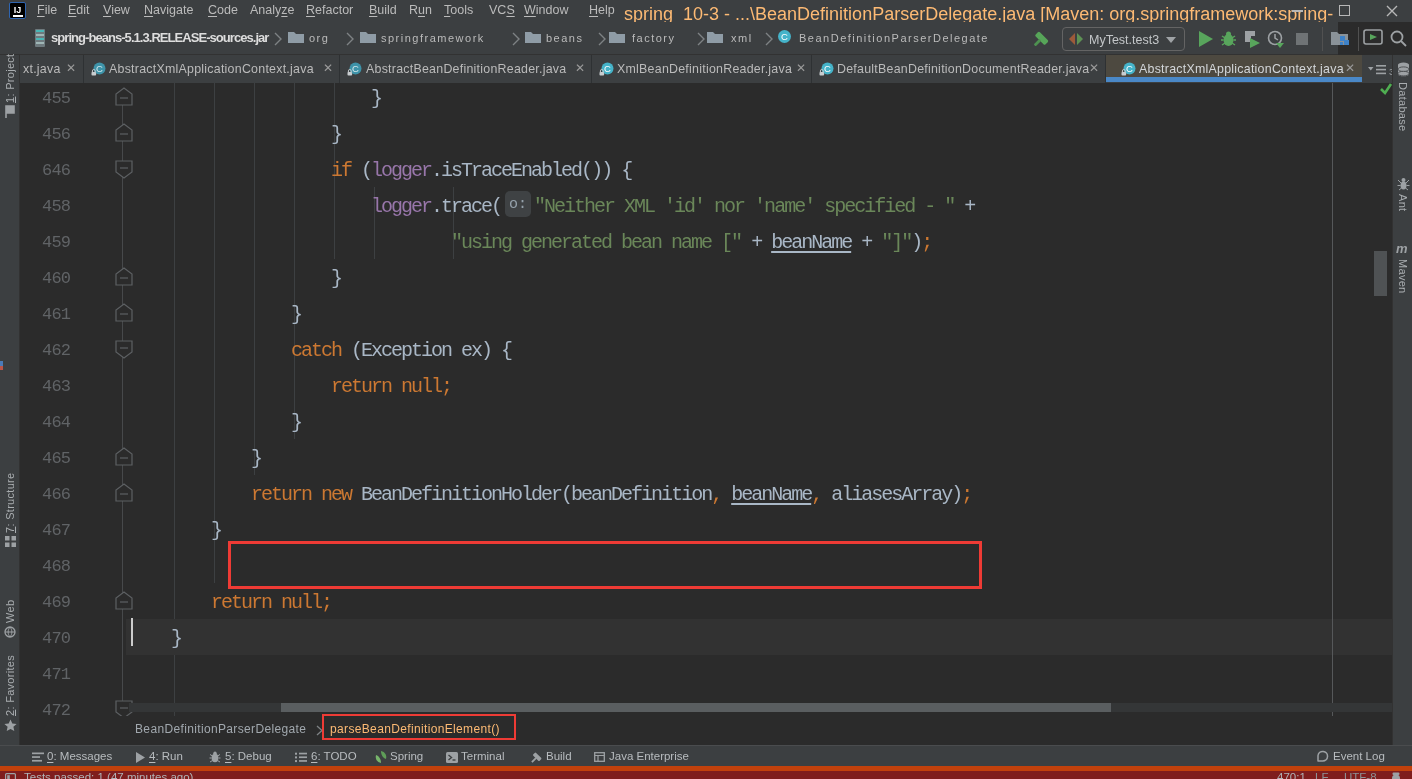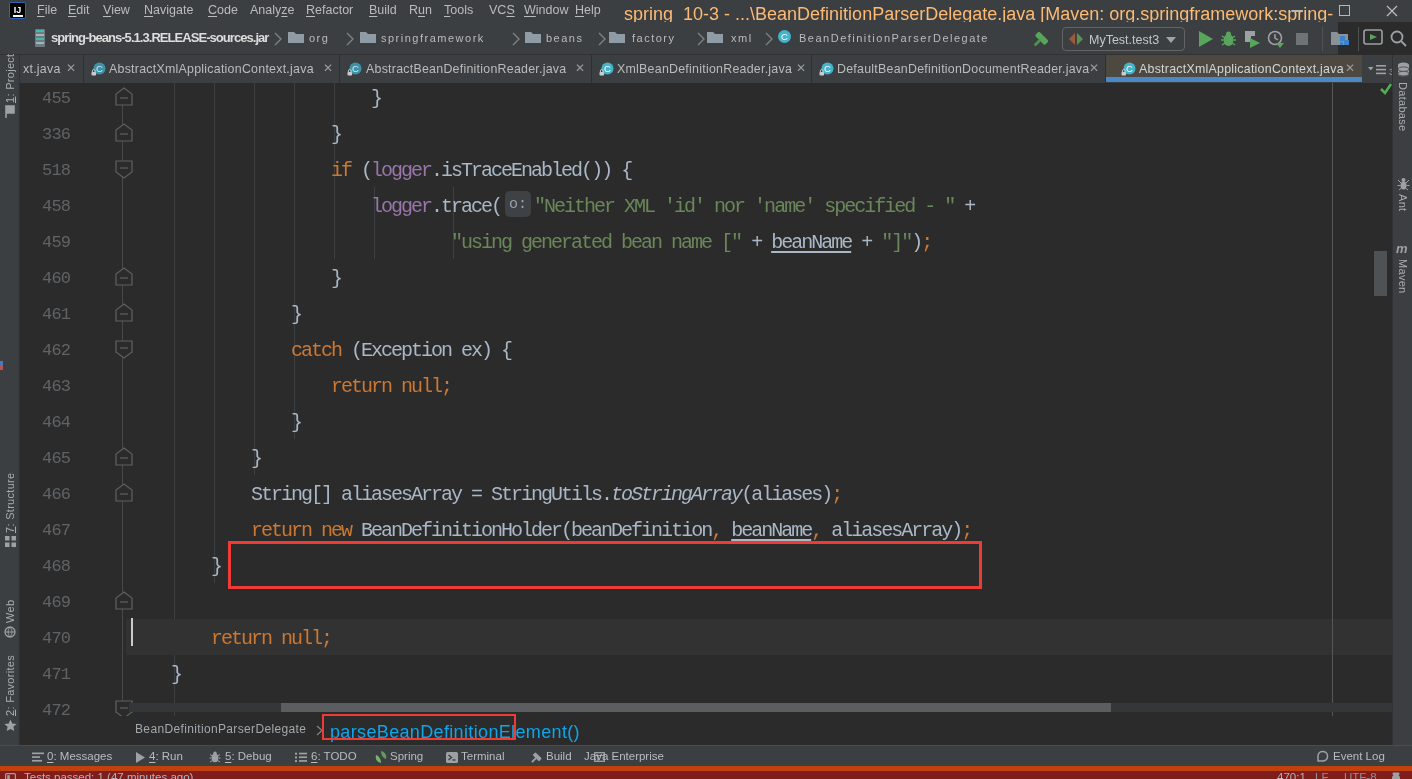--- a/index.html
+++ b/index.html
@@ -55,21 +55,21 @@
   <span class="ab menu" style="left:103px"><u>V</u>iew</span>
   <span class="ab menu" style="left:144px"><u>N</u>avigate</span>
   <span class="ab menu" style="left:208px"><u>C</u>ode</span>
   <span class="ab menu" style="left:250px">Analy<u>z</u>e</span>
   <span class="ab menu" style="left:306px"><u>R</u>efactor</span>
   <span class="ab menu" style="left:369px"><u>B</u>uild</span>
   <span class="ab menu" style="left:409px">R<u>u</u>n</span>
   <span class="ab menu" style="left:444px"><u>T</u>ools</span>
   <span class="ab menu" style="left:489px">VC<u>S</u></span>
   <span class="ab menu" style="left:524px"><u>W</u>indow</span>
-  <span class="ab menu" style="left:575px"><u>H</u>elp</span>
+  <span class="ab menu" style="left:589px"><u>H</u>elp</span>
   <span class="ab wtitle" style="left:624px">spring_10-3 - ...\BeanDefinitionParserDelegate.java [Maven: org.springframework:spring-beans:5.1.3.RELEASE]</span>
 
   <div class="ab" style="left:1292px;top:10px;width:11px;height:1.6px;background:#b7b7b7"></div>
   <div class="ab" style="left:1339px;top:5px;width:11px;height:11px;border:1.4px solid #b7b7b7"></div>
   <svg class="ab" style="left:1386px;top:5px" width="12" height="12">
       <path d="M1,1 L11,11 M11,1 L1,11" stroke="#b7b7b7" stroke-width="1.4"></path>
     </svg>
 </div>
 
 <div class="ab navbar">
@@ -294,22 +294,22 @@
   <div class="ab" style="left:354px;top:104px;width:1px;height:72px;background:#3d4042"></div>
   <div class="ab" style="left:433px;top:104px;width:1px;height:72px;background:#3d4042"></div>
 
   <div class="ab" style="left:106px;top:536px;width:1266px;height:36px;background:#323232"></div>
 
   <div class="ab" style="left:1312px;top:0;width:1px;height:633px;background:#56585a"></div>
 
   <div class="ab" style="left:102px;top:8px;width:1px;height:625px;background:#47494b"></div>
 
   <div class="gut" style="top:-2px">455</div>
-  <div class="gut" style="top:34px">336</div>
-  <div class="gut" style="top:70px">518</div>
+  <div class="gut" style="top:34px">456</div>
+  <div class="gut" style="top:70px">646</div>
   <div class="gut" style="top:106px">458</div>
   <div class="gut" style="top:142px">459</div>
   <div class="gut" style="top:178px">460</div>
   <div class="gut" style="top:214px">461</div>
   <div class="gut" style="top:250px">462</div>
   <div class="gut" style="top:286px">463</div>
   <div class="gut" style="top:322px">464</div>
   <div class="gut" style="top:358px">465</div>
   <div class="gut" style="top:394px">466</div>
   <div class="gut" style="top:430px">467</div>
@@ -352,21 +352,20 @@
 <div class="cl">                    }</div>
 <div class="cl">                    <span class="k">if</span> (<span class="f">logger</span>.isTraceEnabled()) {</div>
 <div class="cl">                        <span class="f">logger</span>.trace(<span class="hint">o:</span><span class="s">"Neither XML 'id' nor 'name' specified - "</span> +</div>
 <div class="cl">                                <span class="s">"using generated bean name ["</span> + <span class="un">beanName</span> + <span class="s">"]"</span>)<span class="k">;</span></div>
 <div class="cl">                    }</div>
 <div class="cl">                }</div>
 <div class="cl">                <span class="k">catch</span> (Exception ex) {</div>
 <div class="cl">                    <span class="k">return null;</span></div>
 <div class="cl">                }</div>
 <div class="cl">            }</div>
-<div class="cl">            String[] aliasesArray = StringUtils.<span class="it">toStringArray</span>(aliases)<span class="k">;</span></div>
 <div class="cl">            <span class="k">return new</span> BeanDefinitionHolder(beanDefinition<span class="k">,</span> <span class="un">beanName</span><span class="k">,</span> aliasesArray)<span class="k">;</span></div>
 <div class="cl">        }</div>
 <div class="cl"></div>
 <div class="cl">        <span class="k">return null;</span></div>
 <div class="cl">    }</div>
   </div>
 
   <div class="redbox" style="left:208px;top:458px;width:754px;height:48px;border-width:3.5px"></div>
 
   <div class="ab" style="left:109px;top:620px;width:1263px;height:9px;background:#343637"></div>
@@ -376,21 +375,21 @@
   <svg class="ab" style="left:1359px;top:-1px" width="14" height="14">
       <path d="M2,7 L6,11 L12,2" stroke="#4fae51" stroke-width="2.6" fill="none"></path>
     </svg>
 </div>
 
 <div class="ab bcrumb2">
   <span class="ab" style="left:115px;top:6px;font-size:12px;letter-spacing:0.35px;color:#a1a8ae">BeanDefinitionParserDelegate</span>
   <svg class="ab" style="left:296px;top:9px" width="7" height="11">
       <path d="M1,1 L6,5.5 L1,10" stroke="#7e8284" stroke-width="1.3" fill="none"></path>
     </svg>
-  <span class="ab" style="left:310px;top:6px;font-size:18px;letter-spacing:0.35px;color:#0ea5e9">parseBeanDefinitionElement()</span>
+  <span class="ab" style="left:310px;top:6px;font-size:12px;letter-spacing:0.35px;color:#fdba74">parseBeanDefinitionElement()</span>
   <div class="redbox" style="left:302px;top:-2px;width:194px;height:26px;border-width:2.5px"></div>
 </div>
 
 <div class="ab toolbar">
   <svg class="ab" style="left:32px;top:6px" width="12" height="10">
       <rect x="0" y="0.5" width="12" height="1.7" fill="#9da1a4"></rect>
       <rect x="0" y="4.2" width="8" height="1.7" fill="#9da1a4"></rect>
       <rect x="0" y="7.9" width="10" height="1.7" fill="#9da1a4"></rect>
     </svg>
   <span class="ab tbi" style="left:47px"><u>0</u>: Messages</span>
@@ -428,21 +427,21 @@
       <g transform="rotate(45 6.5 6.5)">
         <rect x="2" y="3.5" width="9" height="4" rx="1" fill="#9da1a4"></rect>
         <rect x="5.6" y="7" width="1.8" height="6" fill="#9da1a4"></rect>
       </g>
     </svg>
   <span class="ab tbi" style="left:546px">Build</span>
   <svg class="ab" style="left:594px;top:6px" width="11" height="10">
       <rect x="0.7" y="0.7" width="9.6" height="8.6" fill="none" stroke="#9da1a4" stroke-width="1.3"></rect>
       <path d="M0.7,3.5 L10.3,3.5 M4,3.5 L4,9.3" stroke="#9da1a4" stroke-width="1.2"></path>
     </svg>
-  <span class="ab tbi" style="left:584px">Java Enterprise</span>
+  <span class="ab tbi" style="left:609px">Java Enterprise</span>
   <svg class="ab" style="left:1316px;top:4px" width="13" height="13">
       <path d="M2,11 L2,5.5 A4.8 4.8 0 1 1 6.8,11 Z" fill="none" stroke="#9da1a4" stroke-width="1.5" stroke-linejoin="round"></path>
     </svg>
   <span class="ab tbi" style="left:1333px">Event Log</span>
 </div>
 <div class="ab statusbar">
   <svg class="ab" style="left:5px;top:2px" width="11" height="10">
       <rect x="0.6" y="0.6" width="9.8" height="8.8" rx="1" fill="none" stroke="#9da1a4" stroke-width="1.2"></rect>
       <rect x="2.2" y="2.2" width="2.6" height="5.6" fill="#9da1a4"></rect>
     </svg>

